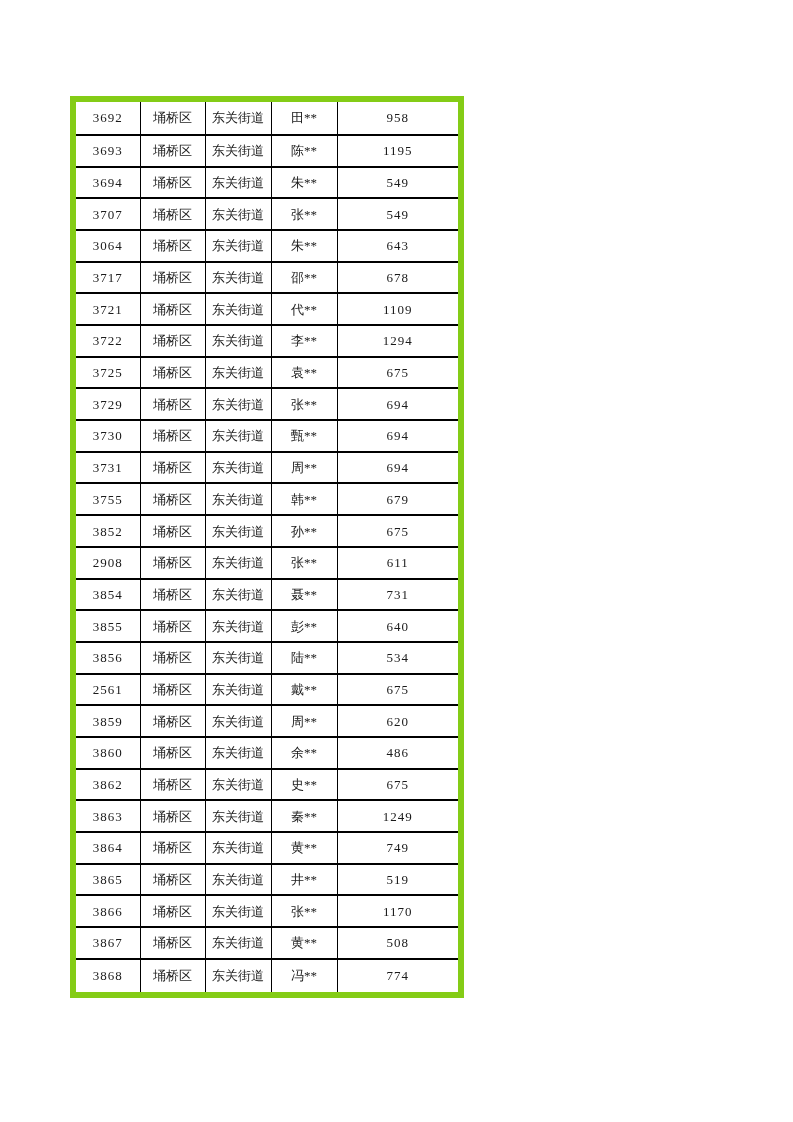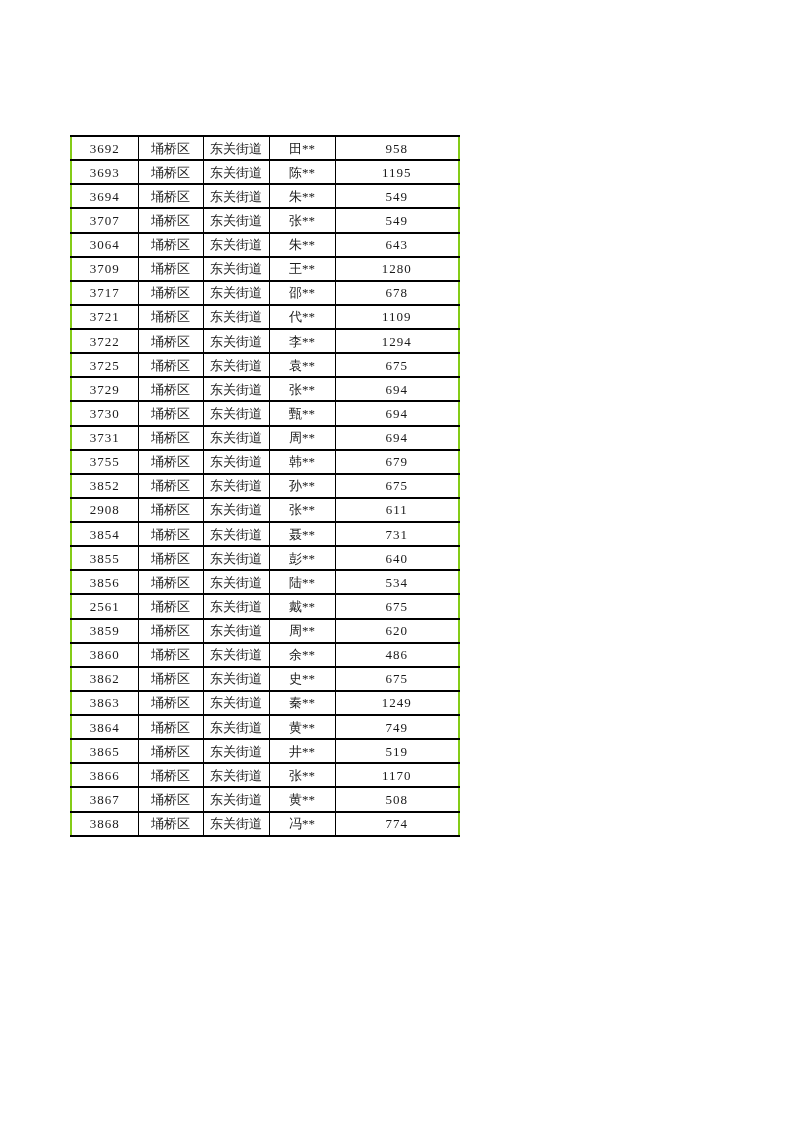--- a/index.html
+++ b/index.html
@@ -18,23 +18,22 @@
   }
   .table-wrap {
     position: absolute;
     left: 70px;
     top: 96px;
   }
   table.data-table {
     border-collapse: collapse;
     table-layout: fixed;
     width: 388px;
-    height: 702px;
-    border: 2px solid #84cc16;
-    margin-top: 39px;
+    height: 902px;
+    border: 6px solid #84cc16;
   }
   table.data-table td {
     border: 1px solid #000000;
     border-top-width: 2px;
     border-bottom-width: 2px;
     text-align: center;
     vertical-align: middle;
     padding: 0;
     font-size: 13px;
     line-height: 1;
@@ -91,27 +90,20 @@
             <td class="num">549</td>
           </tr>
           <tr>
             <td class="num">3064</td>
             <td>埇桥区</td>
             <td>东关街道</td>
             <td>朱**</td>
             <td class="num">643</td>
           </tr>
           <tr>
-            <td class="num">3709</td>
-            <td>埇桥区</td>
-            <td>东关街道</td>
-            <td>王**</td>
-            <td class="num">1280</td>
-          </tr>
-          <tr>
             <td class="num">3717</td>
             <td>埇桥区</td>
             <td>东关街道</td>
             <td>邵**</td>
             <td class="num">678</td>
           </tr>
           <tr>
             <td class="num">3721</td>
             <td>埇桥区</td>
             <td>东关街道</td>

